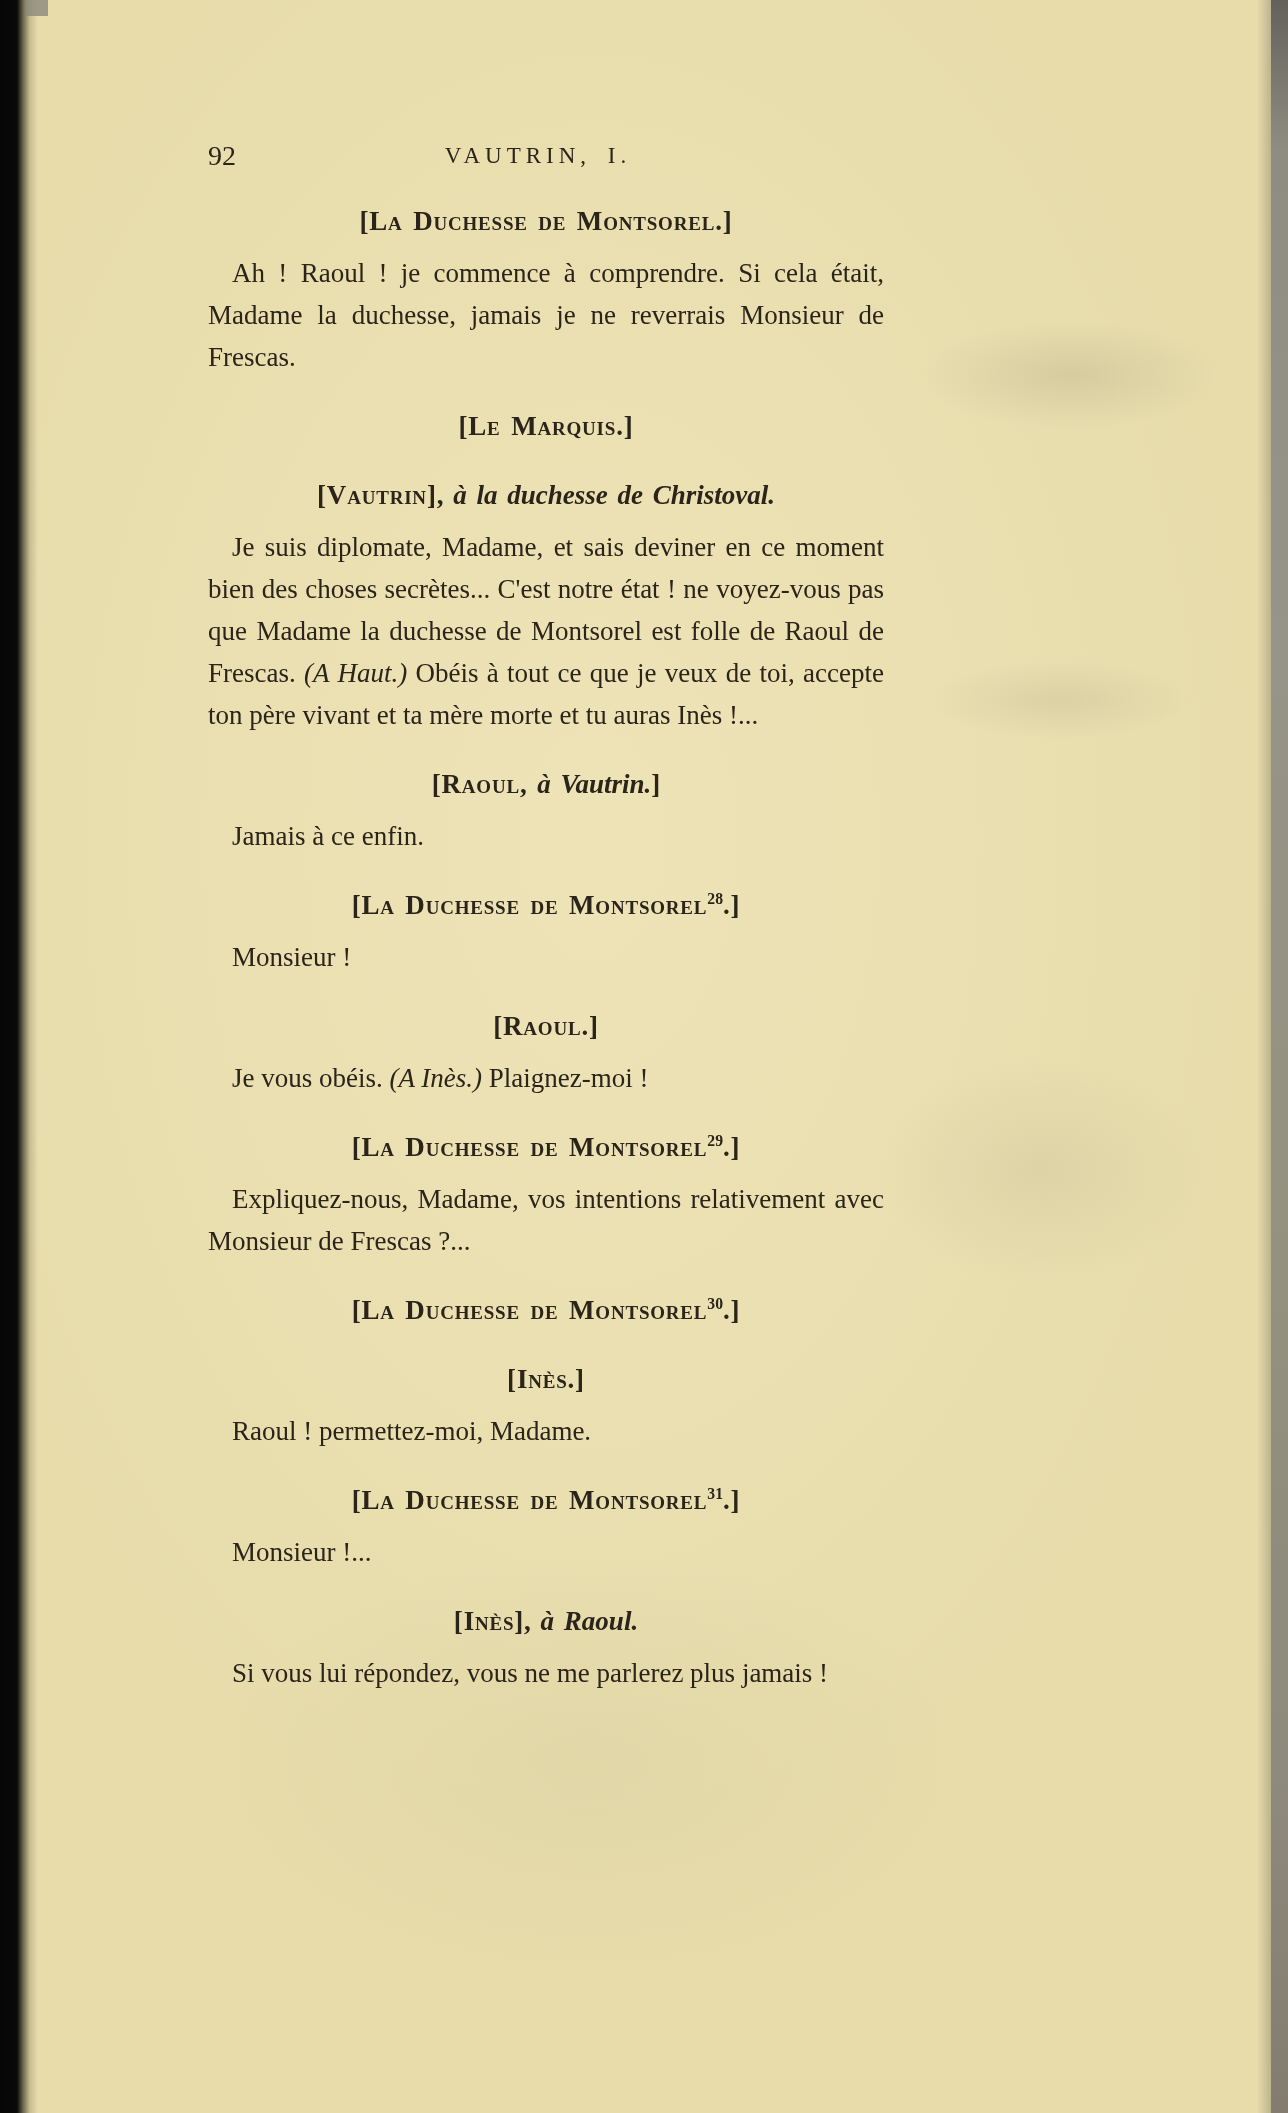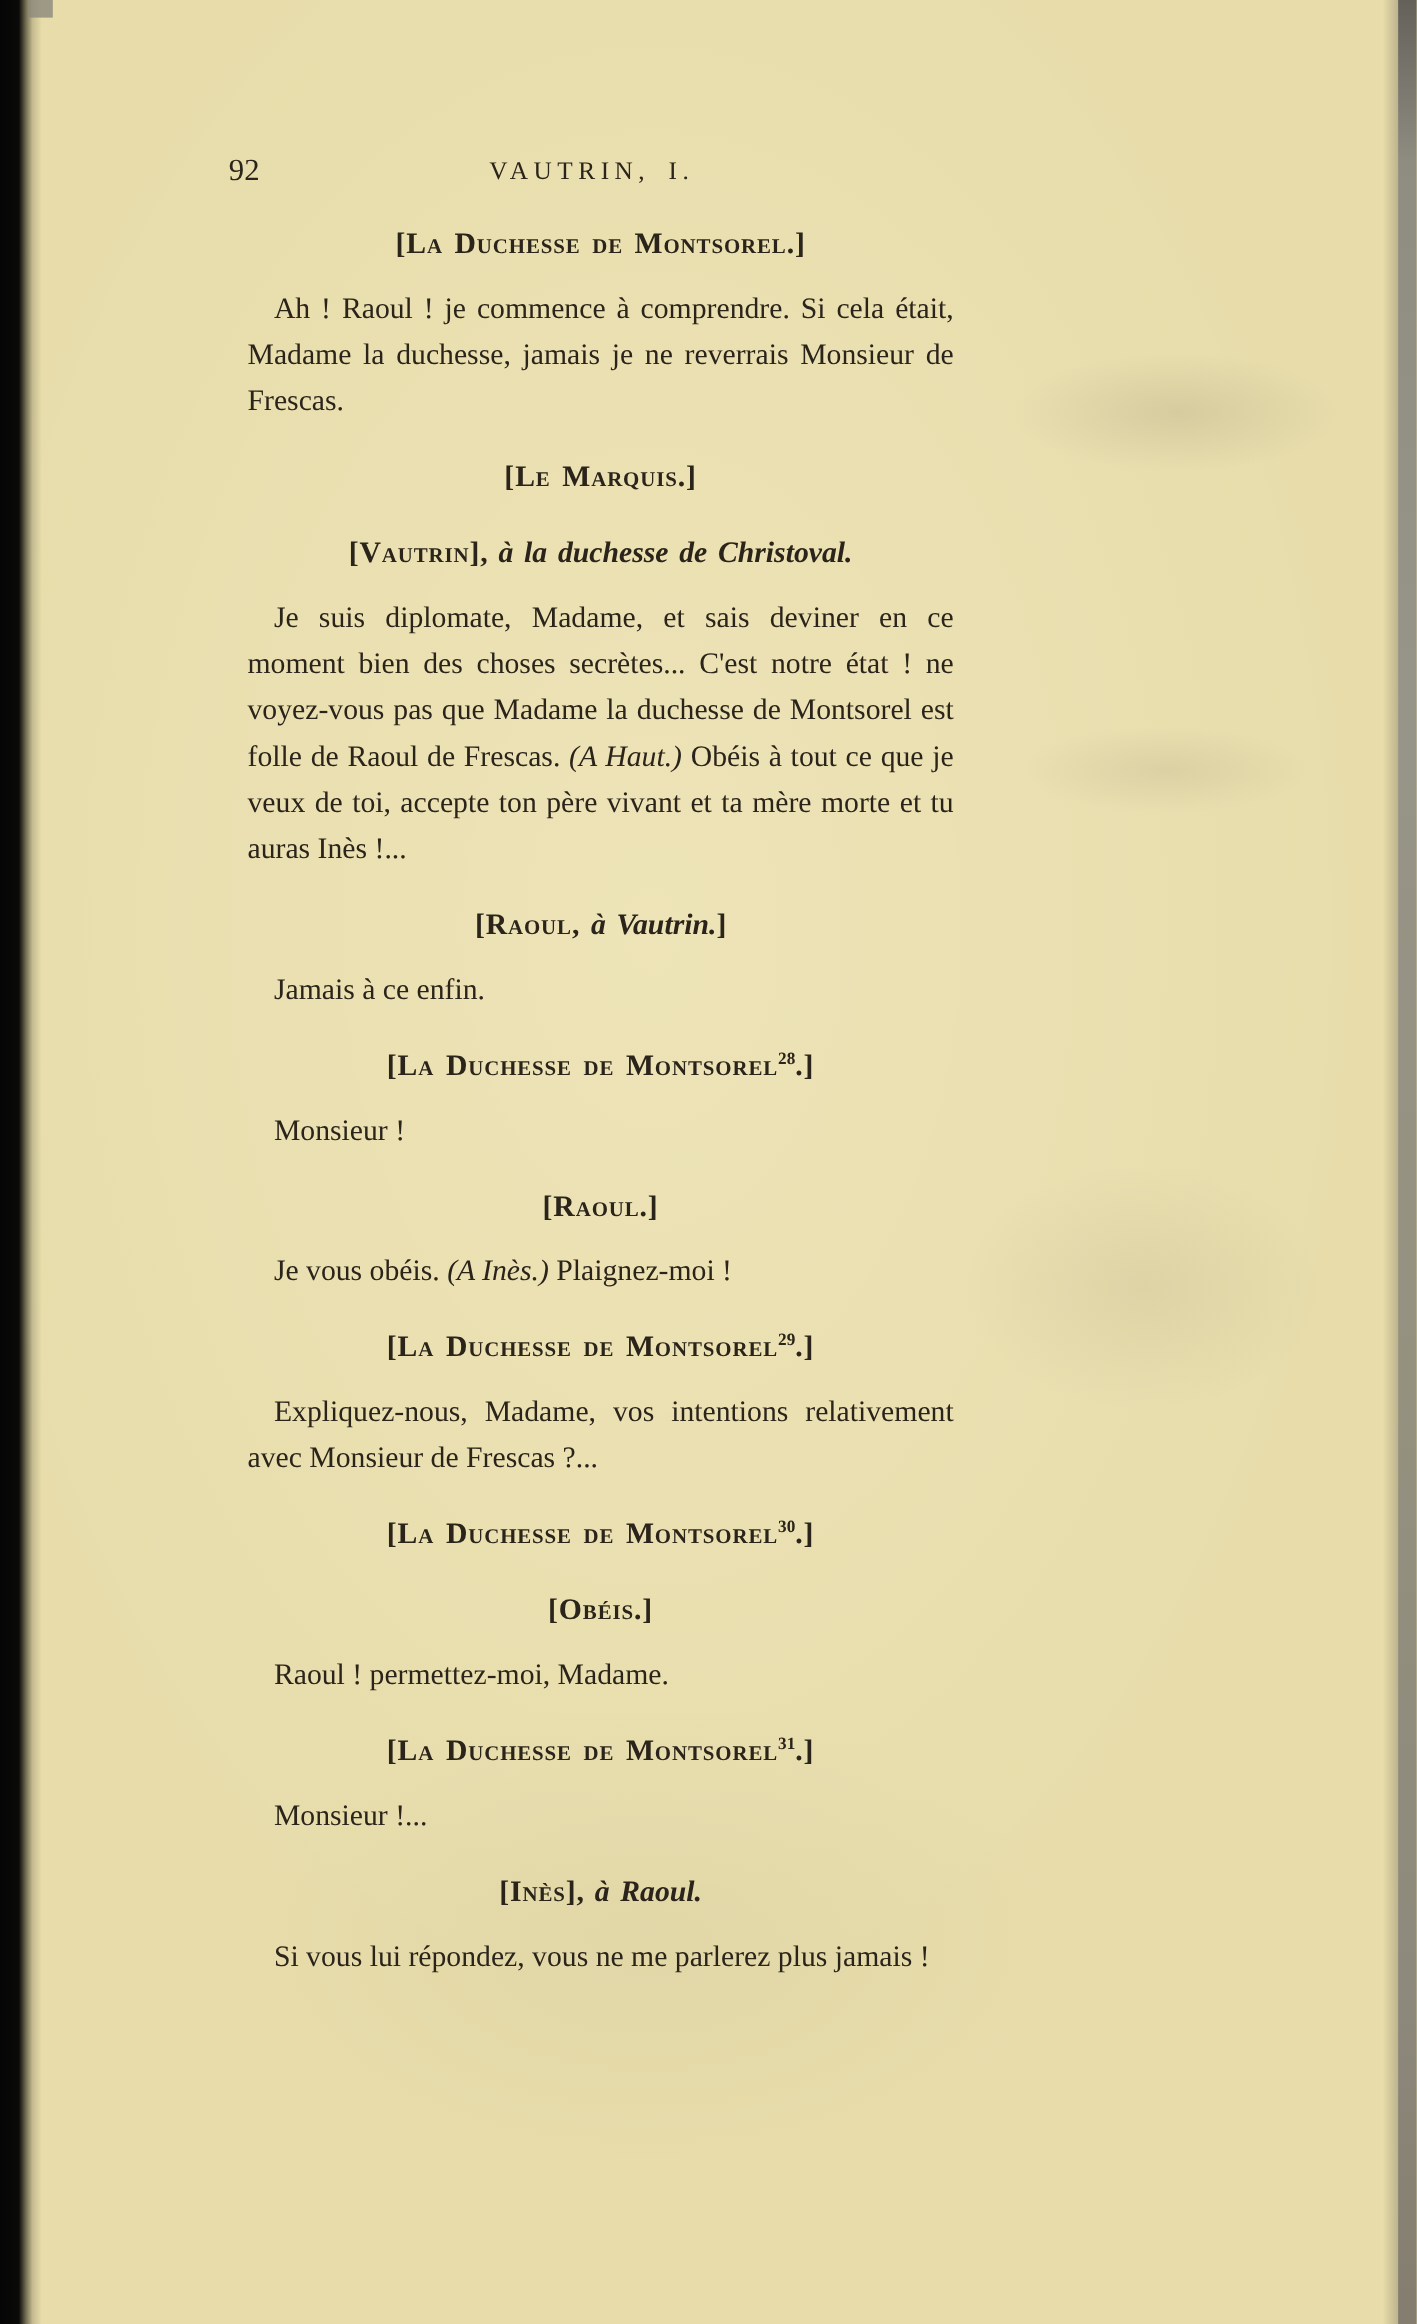--- a/index.html
+++ b/index.html
@@ -78,21 +78,21 @@
     margin: 27px 0 10px 0;
     line-height: 42px;
     word-spacing: 3px;
   }
   .text-column .speaker:first-of-type { margin-top: 0; }
   .para {
     font-size: 27px;
     line-height: 42px;
     text-align: justify;
     text-indent: 24px;
-    margin: 17px;
+    margin: 0;
   }
   .s-sc { font-variant: small-caps; letter-spacing: 0.8px; }
   .s-i  { font-style: italic; }
   .s-r  { }
   .s-sup { vertical-align: super; font-size: 0.58em; line-height: 0; letter-spacing: 0; }
 </style>
 </head>
 <body>
 
 <div class="scan-page">
@@ -119,21 +119,21 @@
         <p class="para"><span class="s-r">Je suis diplomate, Madame, et sais deviner en ce moment bien des choses secrètes... C'est notre état ! ne voyez-vous pas que Madame la duchesse de Montsorel est folle de Raoul de Frescas. </span><span class="s-i">(A Haut.)</span><span class="s-r"> Obéis à tout ce que je veux de toi, accepte ton père vivant et ta mère morte et tu auras Inès !...</span></p>
         <h2 class="speaker"><span class="s-sc">[Raoul,</span><span class="s-i"> à Vautrin.</span><span class="s-r">]</span></h2>
         <p class="para"><span class="s-r">Jamais à ce enfin.</span></p>
         <h2 class="speaker"><span class="s-sc">[La Duchesse de Montsorel</span><span class="s-sup">28</span><span class="s-sc">.]</span></h2>
         <p class="para"><span class="s-r">Monsieur !</span></p>
         <h2 class="speaker"><span class="s-sc">[Raoul.]</span></h2>
         <p class="para"><span class="s-r">Je vous obéis. </span><span class="s-i">(A Inès.)</span><span class="s-r"> Plaignez-moi !</span></p>
         <h2 class="speaker"><span class="s-sc">[La Duchesse de Montsorel</span><span class="s-sup">29</span><span class="s-sc">.]</span></h2>
         <p class="para"><span class="s-r">Expliquez-nous, Madame, vos intentions relativement avec Monsieur de Frescas ?...</span></p>
         <h2 class="speaker"><span class="s-sc">[La Duchesse de Montsorel</span><span class="s-sup">30</span><span class="s-sc">.]</span></h2>
-        <h2 class="speaker"><span class="s-sc">[Obéis.]</span></h2>
+        <h2 class="speaker"><span class="s-sc">[Inès.]</span></h2>
         <p class="para"><span class="s-r">Raoul ! permettez-moi, Madame.</span></p>
         <h2 class="speaker"><span class="s-sc">[La Duchesse de Montsorel</span><span class="s-sup">31</span><span class="s-sc">.]</span></h2>
         <p class="para"><span class="s-r">Monsieur !...</span></p>
         <h2 class="speaker"><span class="s-sc">[Inès]</span><span class="s-r">, </span><span class="s-i">à Raoul.</span></h2>
         <p class="para"><span class="s-r">Si vous lui répondez, vous ne me parlerez plus jamais !</span></p>
       </div>
   </div>
 </div>
 
 </body></html>

